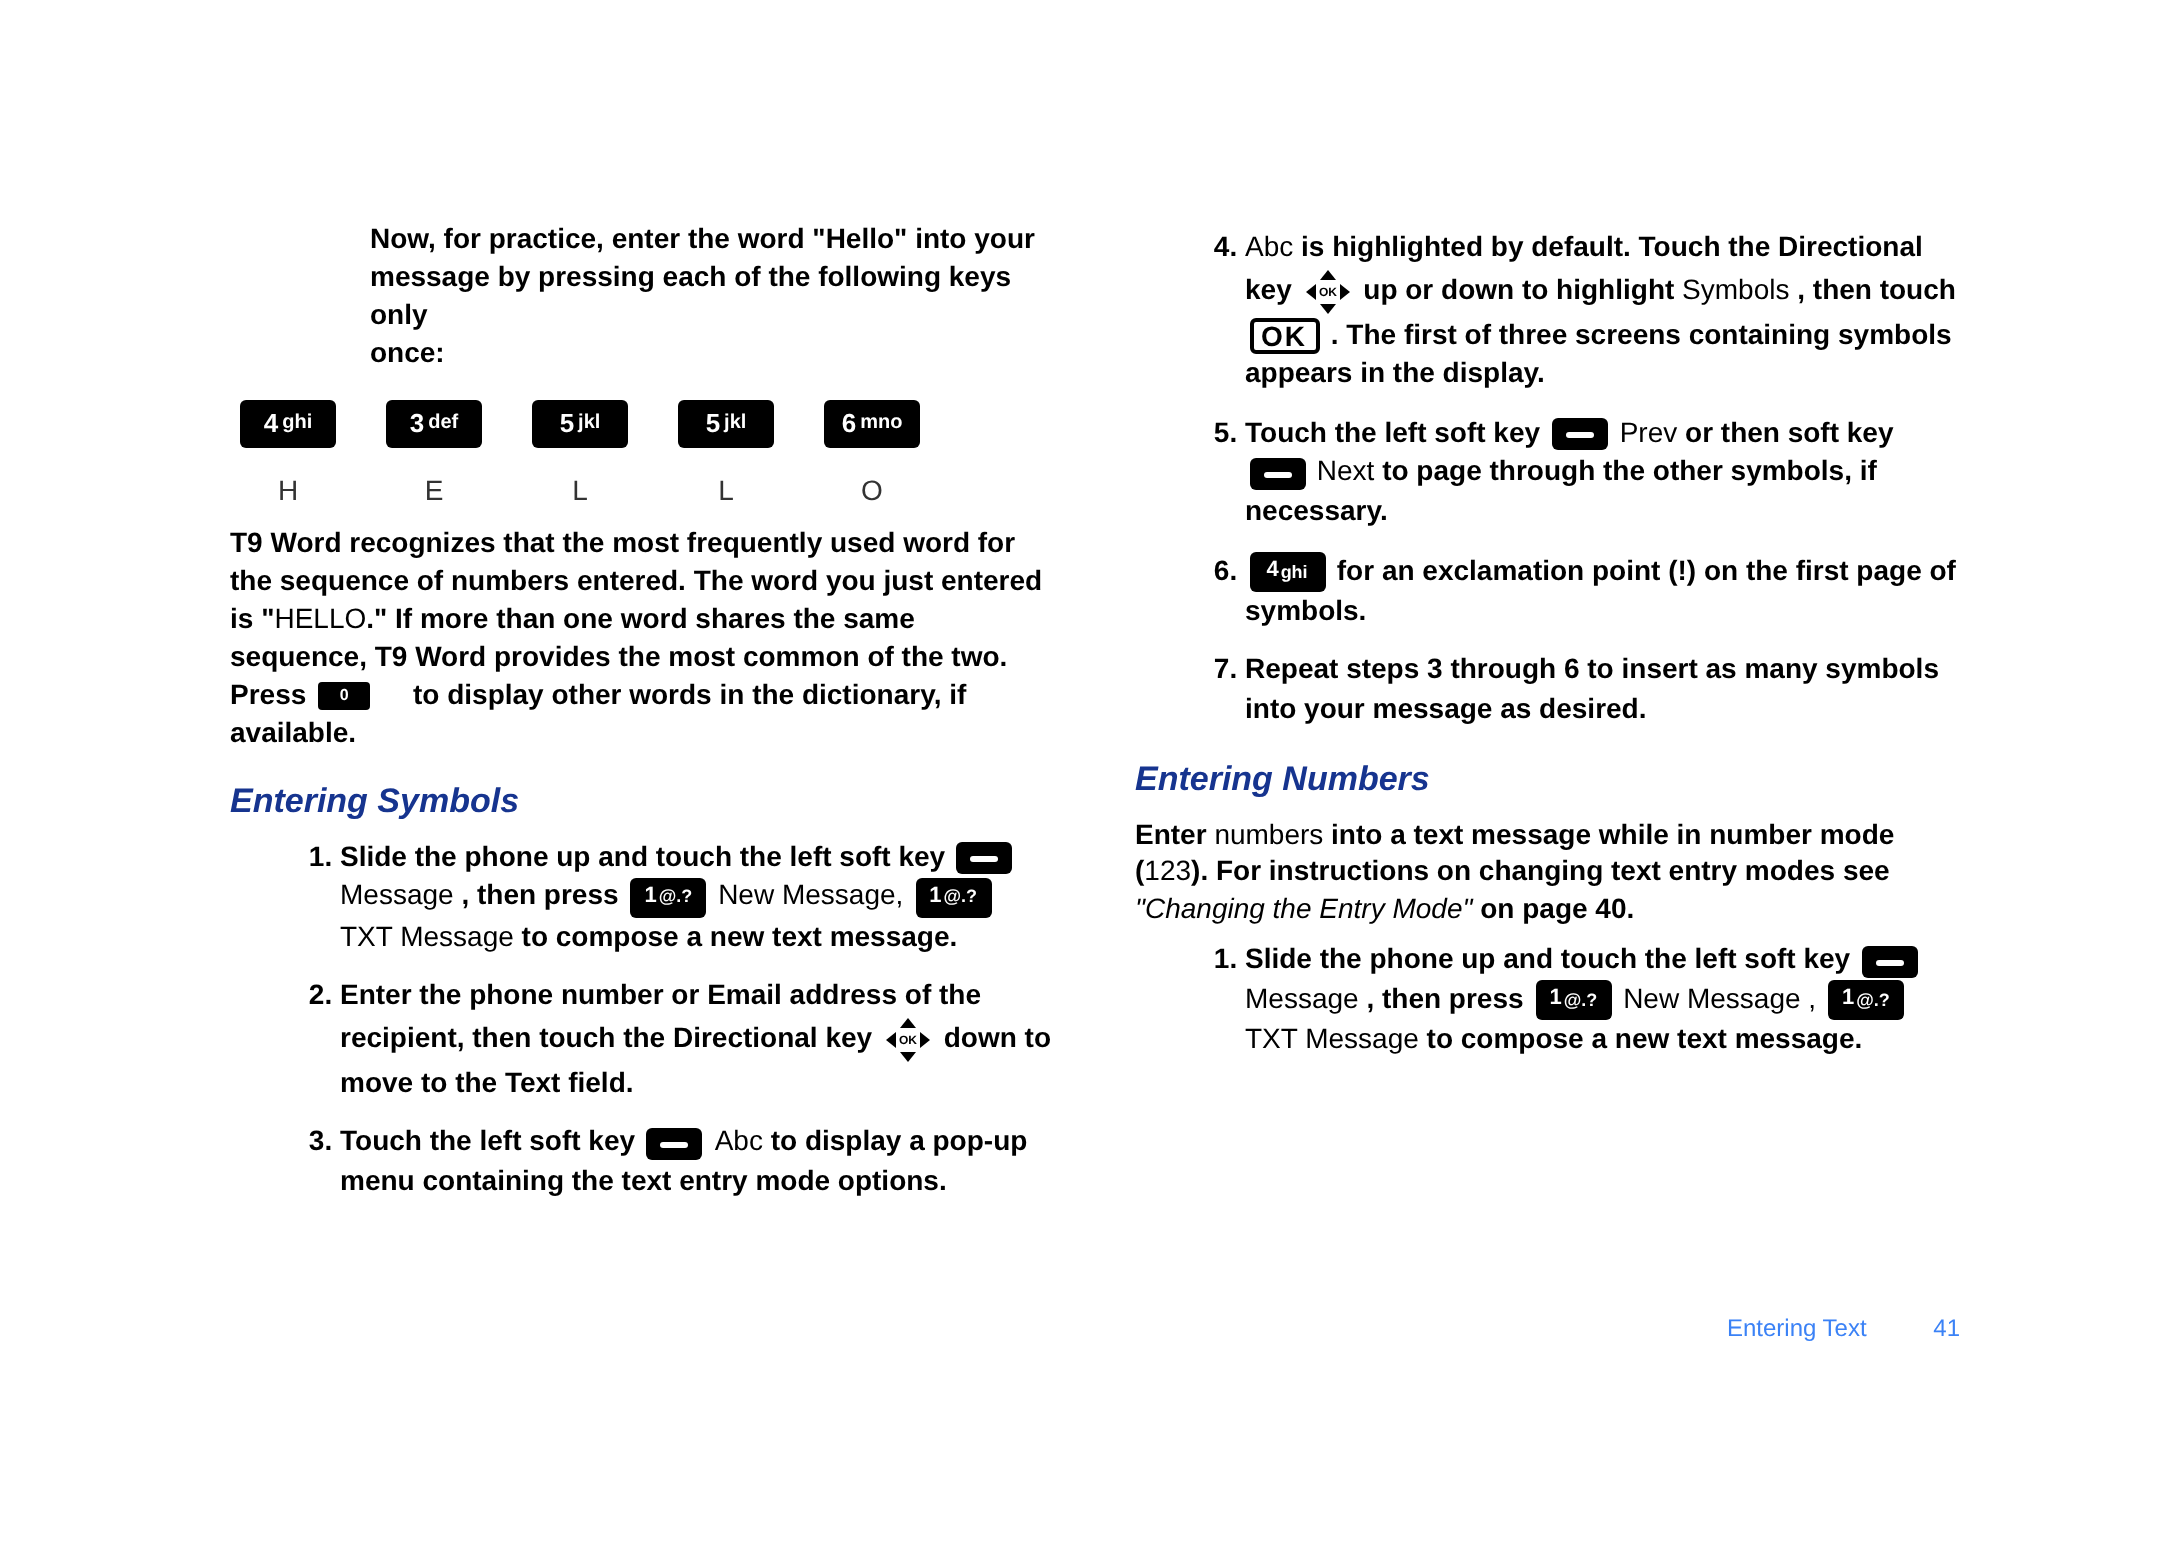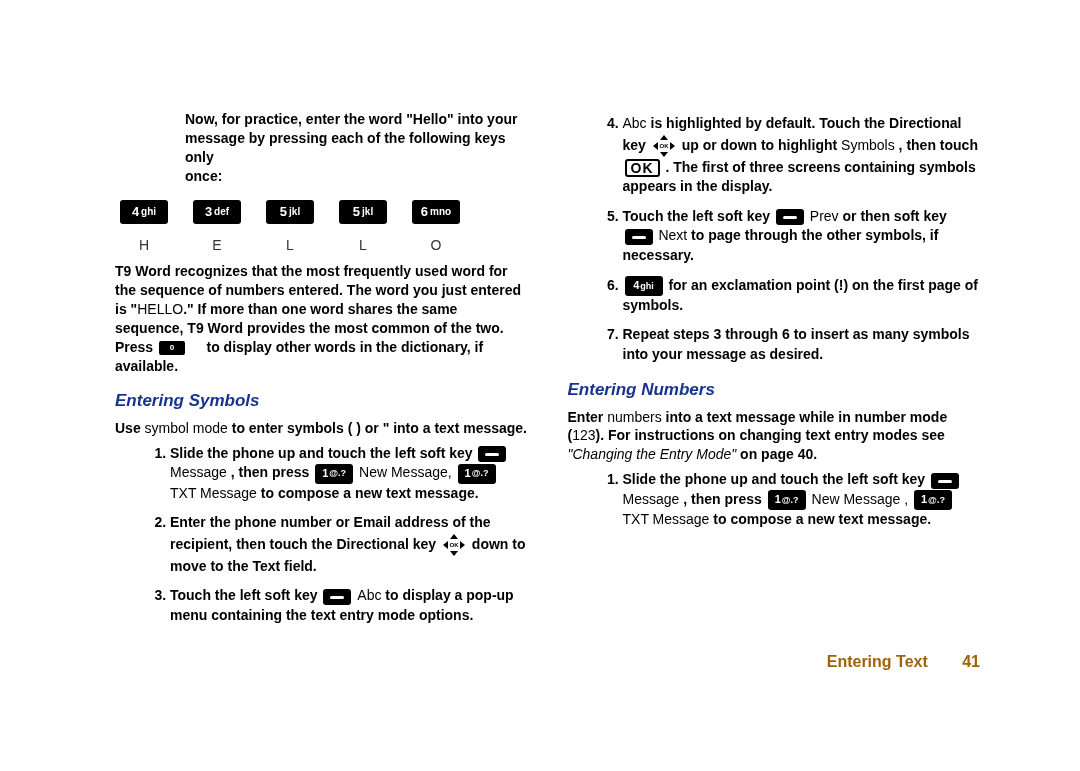--- a/index.html
+++ b/index.html
@@ -89,21 +89,21 @@
   .okbtn {
     display:inline-block; vertical-align:middle;
     font-weight:bold; font-size:14px; letter-spacing:1px;
     border:2px solid #000; border-radius:3px; padding:0 4px;
     line-height:14px; margin:0 2px;
   }
   .body-text { font-weight: bold; }
   .nonbold-inline { font-weight: normal; }
   .footer {
     position:absolute; right:100px; bottom:100px;
-    font-size:16px; color:#a16207;font-weight:bold;
+    font-size:12px; color:#3b82f6;
   }
   .footer .pg { margin-left: 30px; }
 </style>
 </head>
 <body>
 
 <div class="page">
 
   <div class="col">
 
@@ -150,23 +150,20 @@
         <span class="letter">O</span>
       </div>
     </div>
 
     <p class="para body-text" style="margin-top:8px">
       T9 Word recognizes that the most frequently used word for the sequence of numbers entered. The word you just entered is "<span class="nonbold-inline">HELLO</span>." If more than one word shares the same sequence, T9 Word provides the most common of the two. Press <span class="navkey">0</span>&nbsp;&nbsp;&nbsp;&nbsp; to display other words in the dictionary, if available.
     </p>
 
     <div class="section-title">Entering Symbols</div>
 
-    <p class="para body-text">
-      <span>Use </span><span class="nonbold-inline">symbol mode</span><span> to enter symbols ( ) or " into a text message.</span>
-    </p>
 
     <ol>
       <li>
         <span>Slide the phone up and touch the left soft key </span><span class="softkey"></span>
         <span class="nobold">Message</span><span> , then press </span>
         <span class="key-small">
             <span class="big">1</span>
             <span>@.?</span>
           </span>
         <span class="nobold"> New Message, </span>

